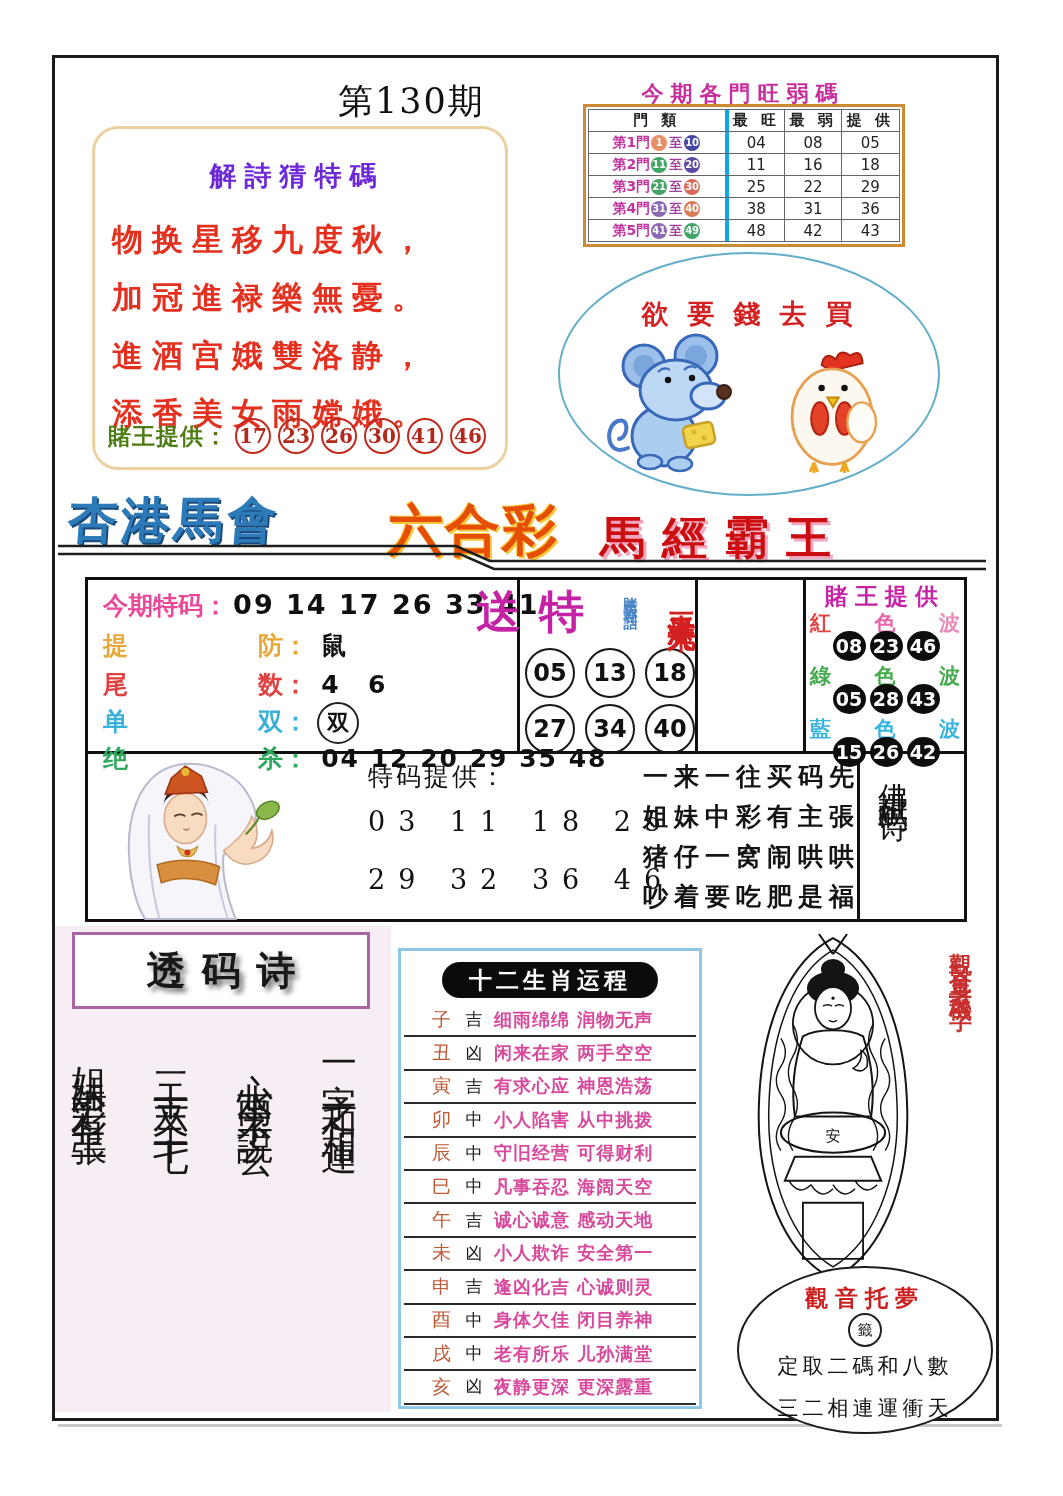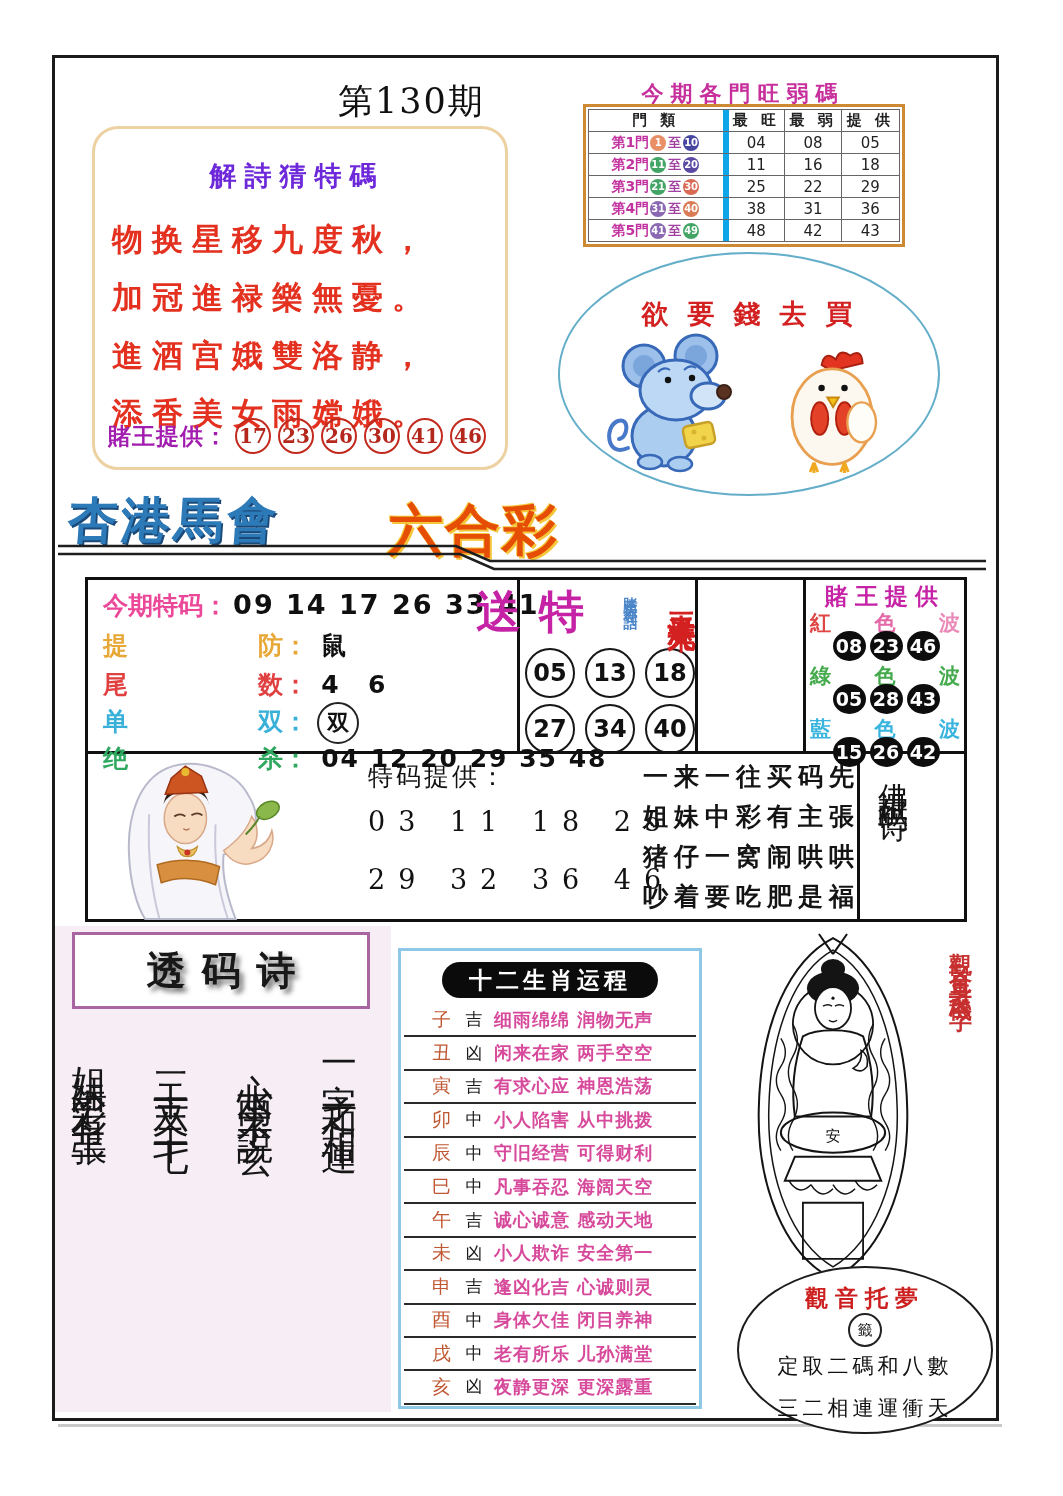--- a/index.html
+++ b/index.html
@@ -16,31 +16,31 @@
 
   
   .issue{left:338px;top:78px;font-size:35px;letter-spacing:2px;color:#101010;}
 
   
   .poem-box{left:92px;top:126px;width:410px;height:338px;border:3px solid #ecd2a2;border-radius:26px;}
   .poem-title{left:0;right:0;top:32px;font-size:27px;font-weight:bold;color:#6d28d9;letter-spacing:8px;}
   .poem-lines{left:22px;top:74px;width:370px;font-size:31px;font-weight:bold;color:#e3301f;
               letter-spacing:9px;line-height:58px;white-space:nowrap;}
   .poem-prov{left:18px;top:292px;width:380px;display:flex;align-items:center;}
-  .poem-prov-label{font-size:23px;font-weight:bold;color:#a21caf;letter-spacing:1px;}
+  .poem-prov-label{font-size:23px;font-weight:bold;color:#4d7c0f;letter-spacing:1px;}
   .rcirc{display:inline-flex;align-items:center;justify-content:center;width:32px;height:32px;
          border:2px solid #c22a1e;border-radius:50%;color:#b3271c;font-size:20px;font-weight:bold;margin-left:7px;}
 
   
   .gate-title{left:578px;top:79px;width:330px;font-size:22px;font-weight:bold;color:#c62f9c;letter-spacing:7px;}
   .gate-box{left:583px;top:104px;width:322px;height:143px;border:3px solid #cd8a33;background:#fff;padding:2px;box-sizing:border-box;}
   .gate-inner{width:100%;height:100%;border:1px solid #666;box-sizing:border-box;display:flex;flex-direction:column;}
   .gate-row{flex:1;display:flex;align-items:center;border-bottom:1px solid #666;}
   .gate-row:last-child{border-bottom:none;}
-  .gate-c1{width:45%;display:flex;align-items:center;justify-content:center;border-right:6px solid #0ea5e9;height:100%;box-sizing:border-box;}
+  .gate-c1{width:45%;display:flex;align-items:center;justify-content:center;border-right:4px solid #0ea5e9;height:100%;box-sizing:border-box;}
   .gate-c{width:18.3%;text-align:center;font-size:15px;color:#222;border-right:1px solid #666;height:100%;
           display:flex;align-items:center;justify-content:center;box-sizing:border-box;}
   .gate-c:last-child{border-right:none;}
   .gate-head{font-size:15px;font-weight:bold;color:#222;letter-spacing:4px;}
   .gate-name{font-size:14px;font-weight:bold;color:#c233a0;}
   .badge{display:inline-flex;align-items:center;justify-content:center;width:16px;height:16px;border-radius:50%;
          color:#fff;font-size:10px;font-weight:bold;margin:0 1px;}
   .zhi{font-size:13px;color:#a040a0;font-weight:bold;margin:0 1px;}
 
   
@@ -240,20 +240,21 @@
     <path d="M58,58 L70,58 L64,68 Z" fill="#f4c018" stroke="#c88810" stroke-width="2"></path>
     <ellipse cx="50" cy="80" rx="9" ry="17" fill="#e44228" stroke="#b02010" stroke-width="2"></ellipse>
     <ellipse cx="76" cy="80" rx="9" ry="17" fill="#e44228" stroke="#b02010" stroke-width="2"></ellipse>
     <ellipse cx="94" cy="84" rx="15" ry="21" fill="#fffdf8" stroke="#e8a050" stroke-width="2.5"></ellipse>
     <path d="M44,126 l-4,10 m4,-10 l4,10 m-4,-10 l0,11" stroke="#f0a820" stroke-width="3" fill="none"></path>
     <path d="M76,126 l-4,10 m4,-10 l4,10 m-4,-10 l0,11" stroke="#f0a820" stroke-width="3" fill="none"></path>
   </svg>
 
   <div class="abs bn-club serif">杏港馬會</div>
   <div class="abs bn-lotto serif">六合彩</div>
+  <div class="abs bn-brand serif">馬經霸王</div>
   <svg class="abs bn-lines" width="935" height="42" viewBox="0 0 935 42">
     <polyline points="2,8 400,8 434,23 930,23" fill="none" stroke="#1e1e1e" stroke-width="2.6"></polyline>
     <polyline points="2,16 404,16 438,31 930,31" fill="none" stroke="#1e1e1e" stroke-width="2.6"></polyline>
   </svg>
 
   <div class="abs main-box"></div>
   <div class="abs mb-vdiv" style="left:517px;"></div>
   <div class="abs mb-vdiv" style="left:695px;"></div>
   <div class="abs mb-vdiv" style="left:803px;"></div>
   <div class="abs mb-hdiv"></div>

